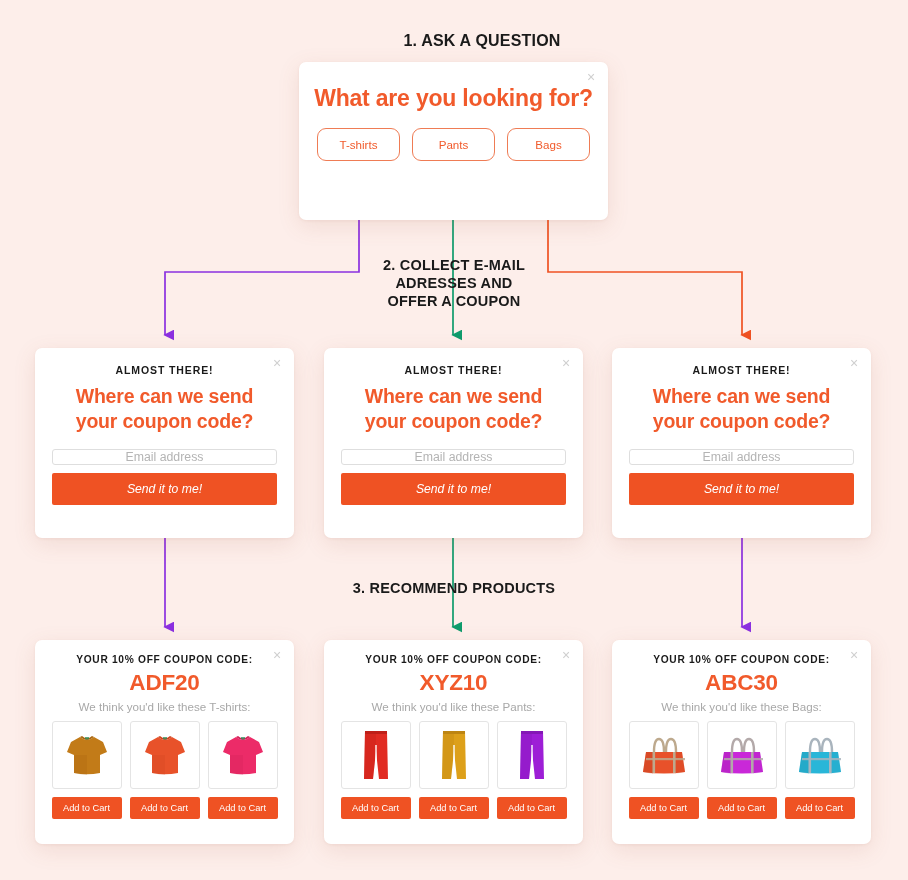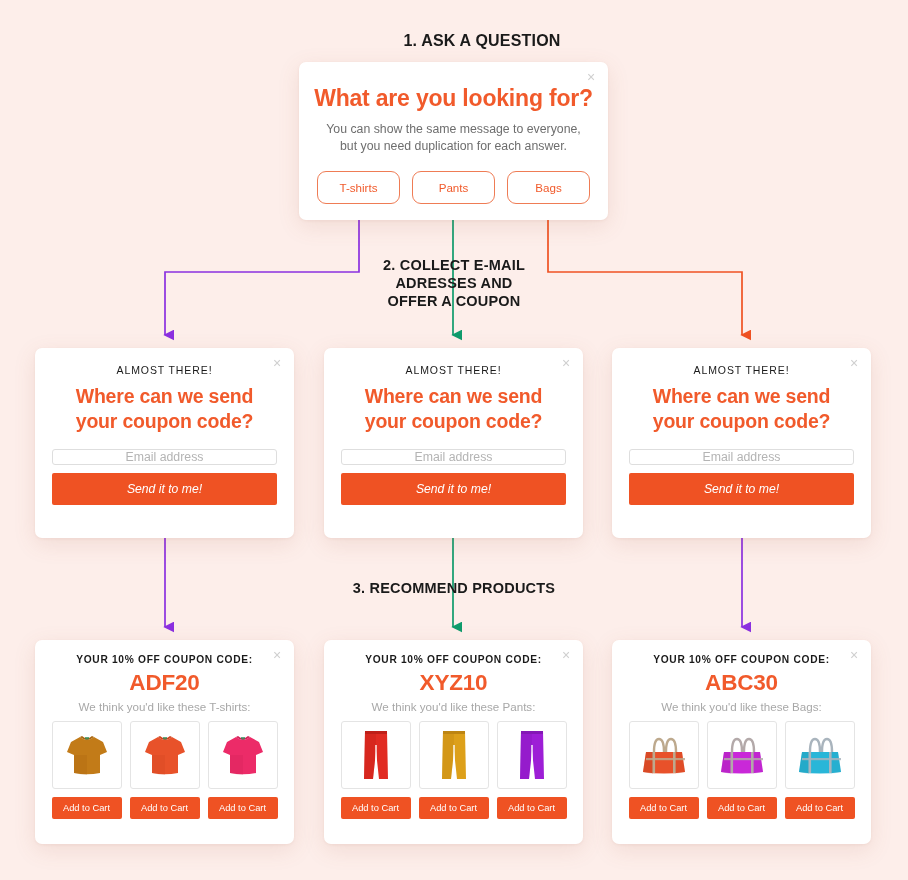--- a/index.html
+++ b/index.html
@@ -68,21 +68,21 @@
     display: flex; align-items: center; justify-content: center;
   }
 
   
   .email-card { top: 348px; width: 259px; height: 190px; }
   #email-card-1 { left: 35px; }
   #email-card-2 { left: 324px; }
   #email-card-3 { left: 612px; }
   .eyebrow {
     margin-top: 16px; text-align: center;
-    font-size: 10.5px; font-weight: normal; color: #1a1a1a;
+    font-size: 10.5px; font-weight: bold; color: #1a1a1a;
     letter-spacing: .9px;
   }
   .email-head {
     margin-top: 8px; text-align: center;
     font-size: 19.5px; font-weight: bold; line-height: 25px;
     color: #f15a2b; letter-spacing: -.2px;
   }
   .email-input {
     display: block;
     margin: 15px auto 0;
@@ -200,21 +200,20 @@
     <div>2. COLLECT E-MAIL</div>
     <div>ADRESSES AND</div>
     <div>OFFER A COUPON</div>
   </div>
 
   <div class="step-title" id="step3-title">3. RECOMMEND PRODUCTS</div>
 
   <div class="card" id="card-question">
     <div class="close-icon">×</div>
     <div id="q-title">What are you looking for?</div>
-    <div id="q-sub">You can show the same message to everyone, but you need duplication for each answer.</div>
     <div id="q-choices">
       <button class="choice-btn">T-shirts</button>
       <button class="choice-btn">Pants</button>
       <button class="choice-btn">Bags</button>
     </div>
   </div>
 
   <div class="card email-card" id="email-card-1">
     <div class="close-icon">×</div>
     <div class="eyebrow">ALMOST THERE!</div>

